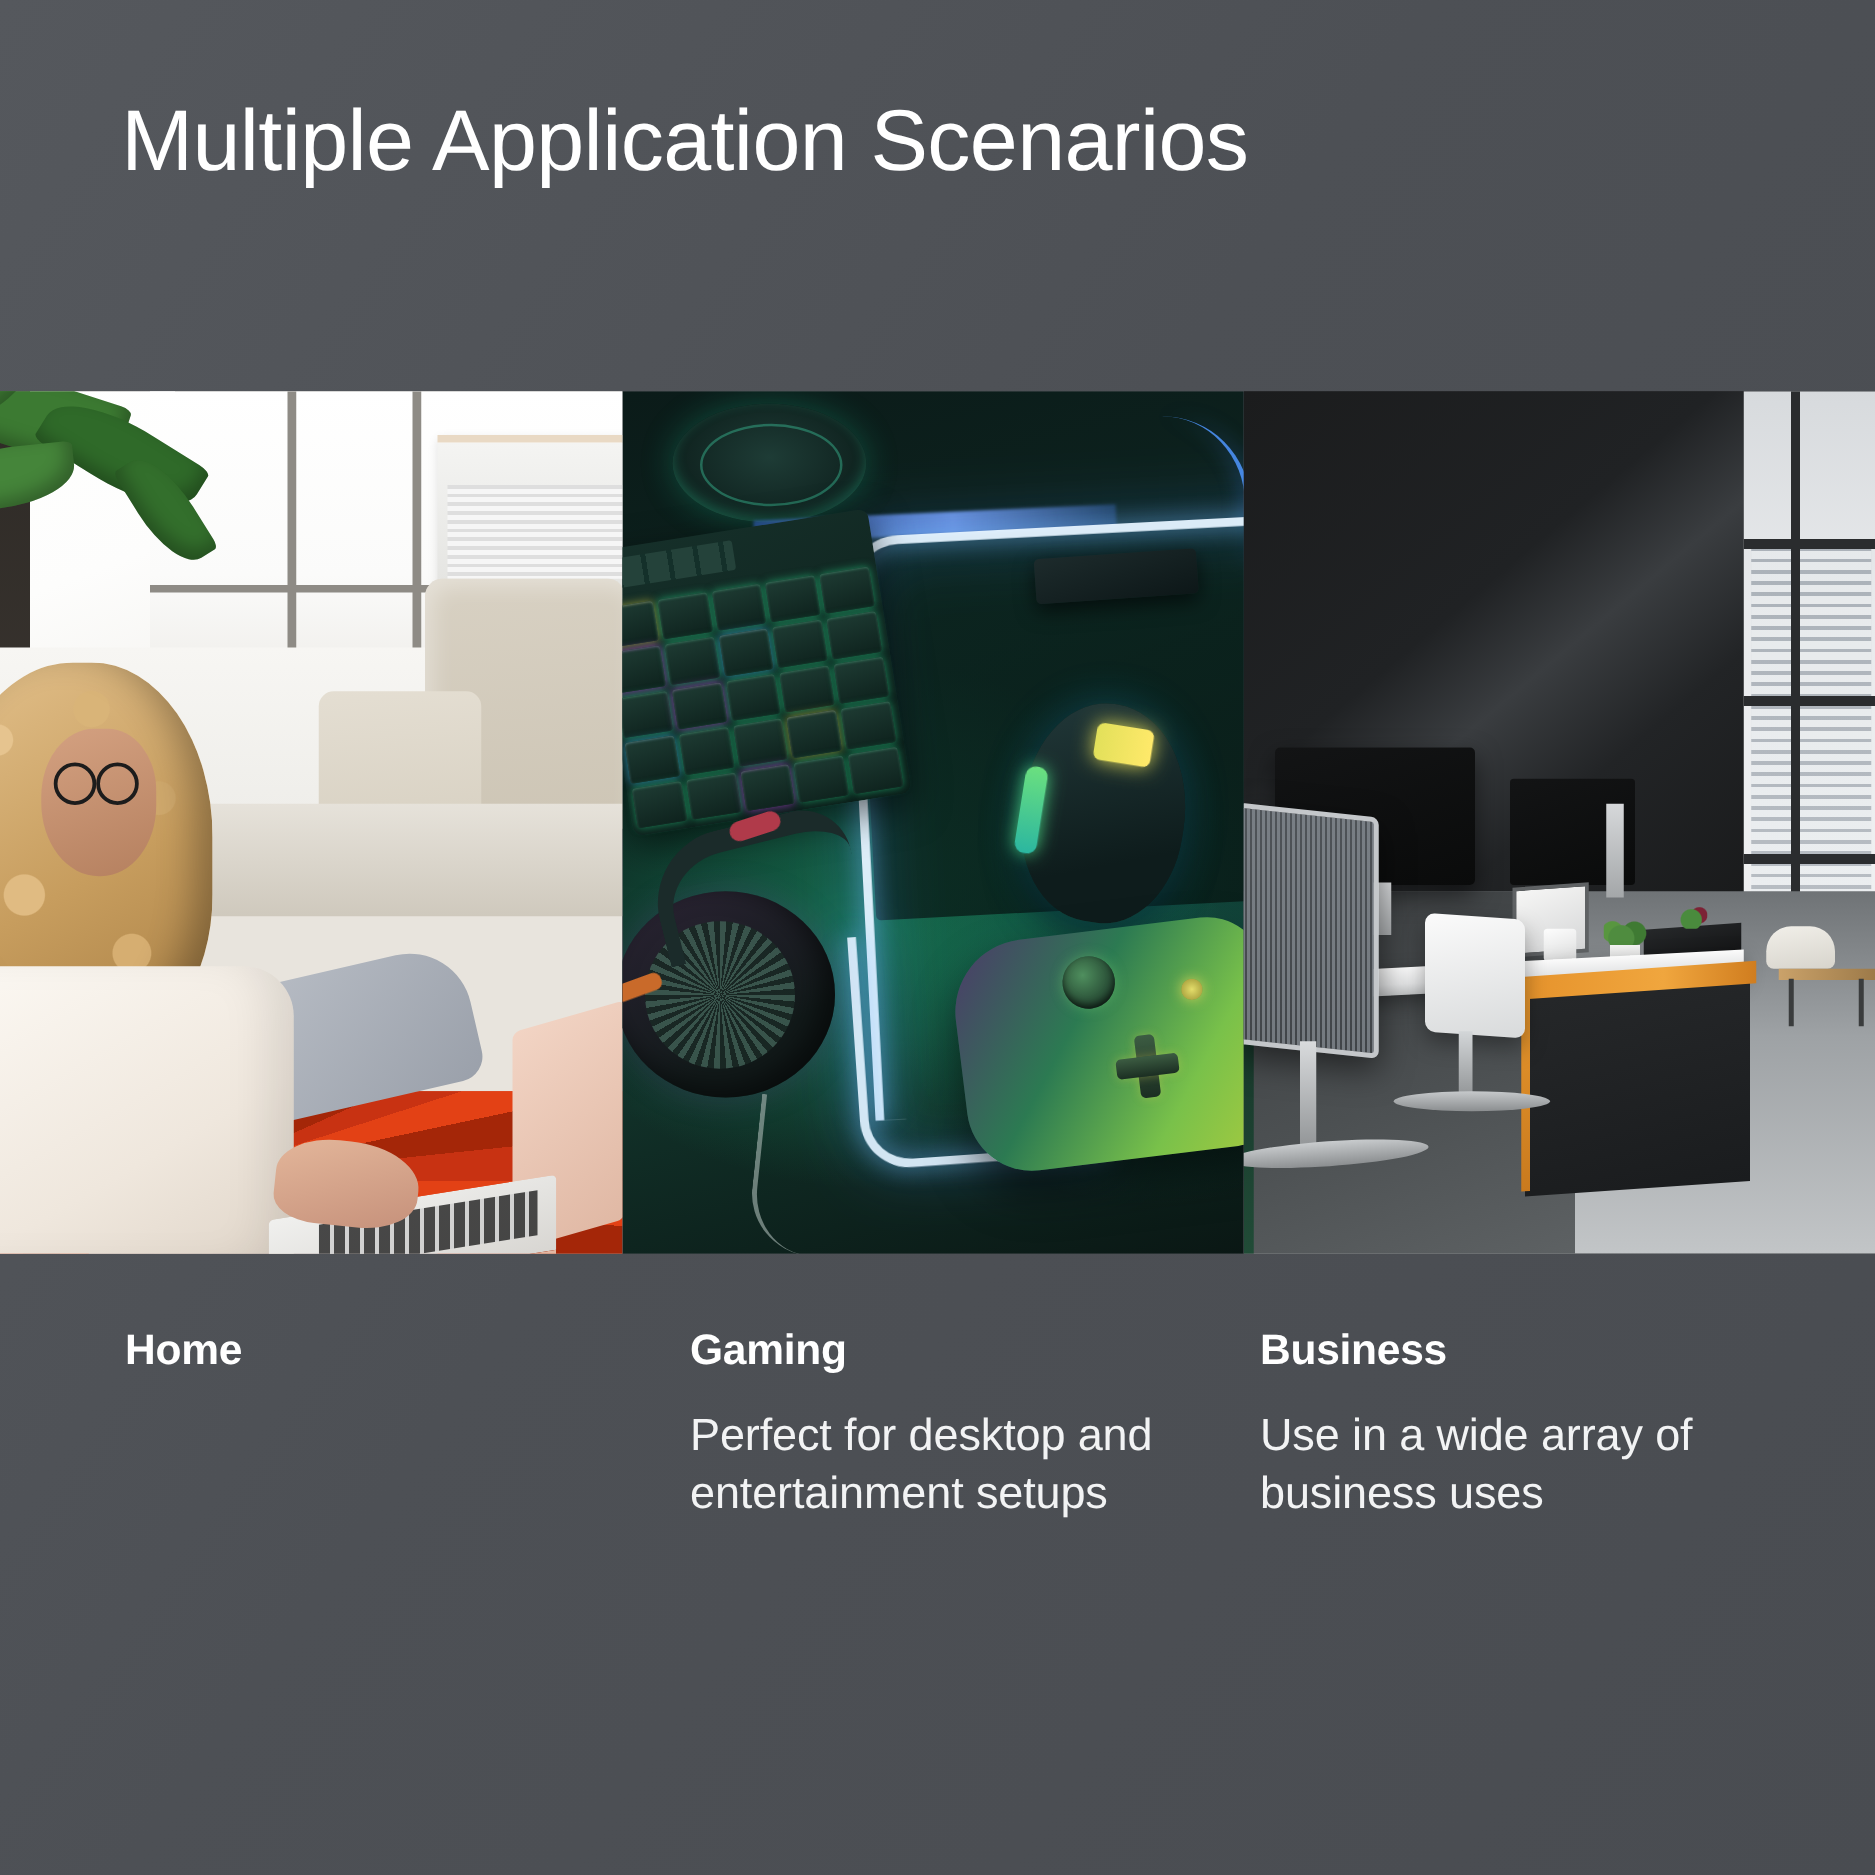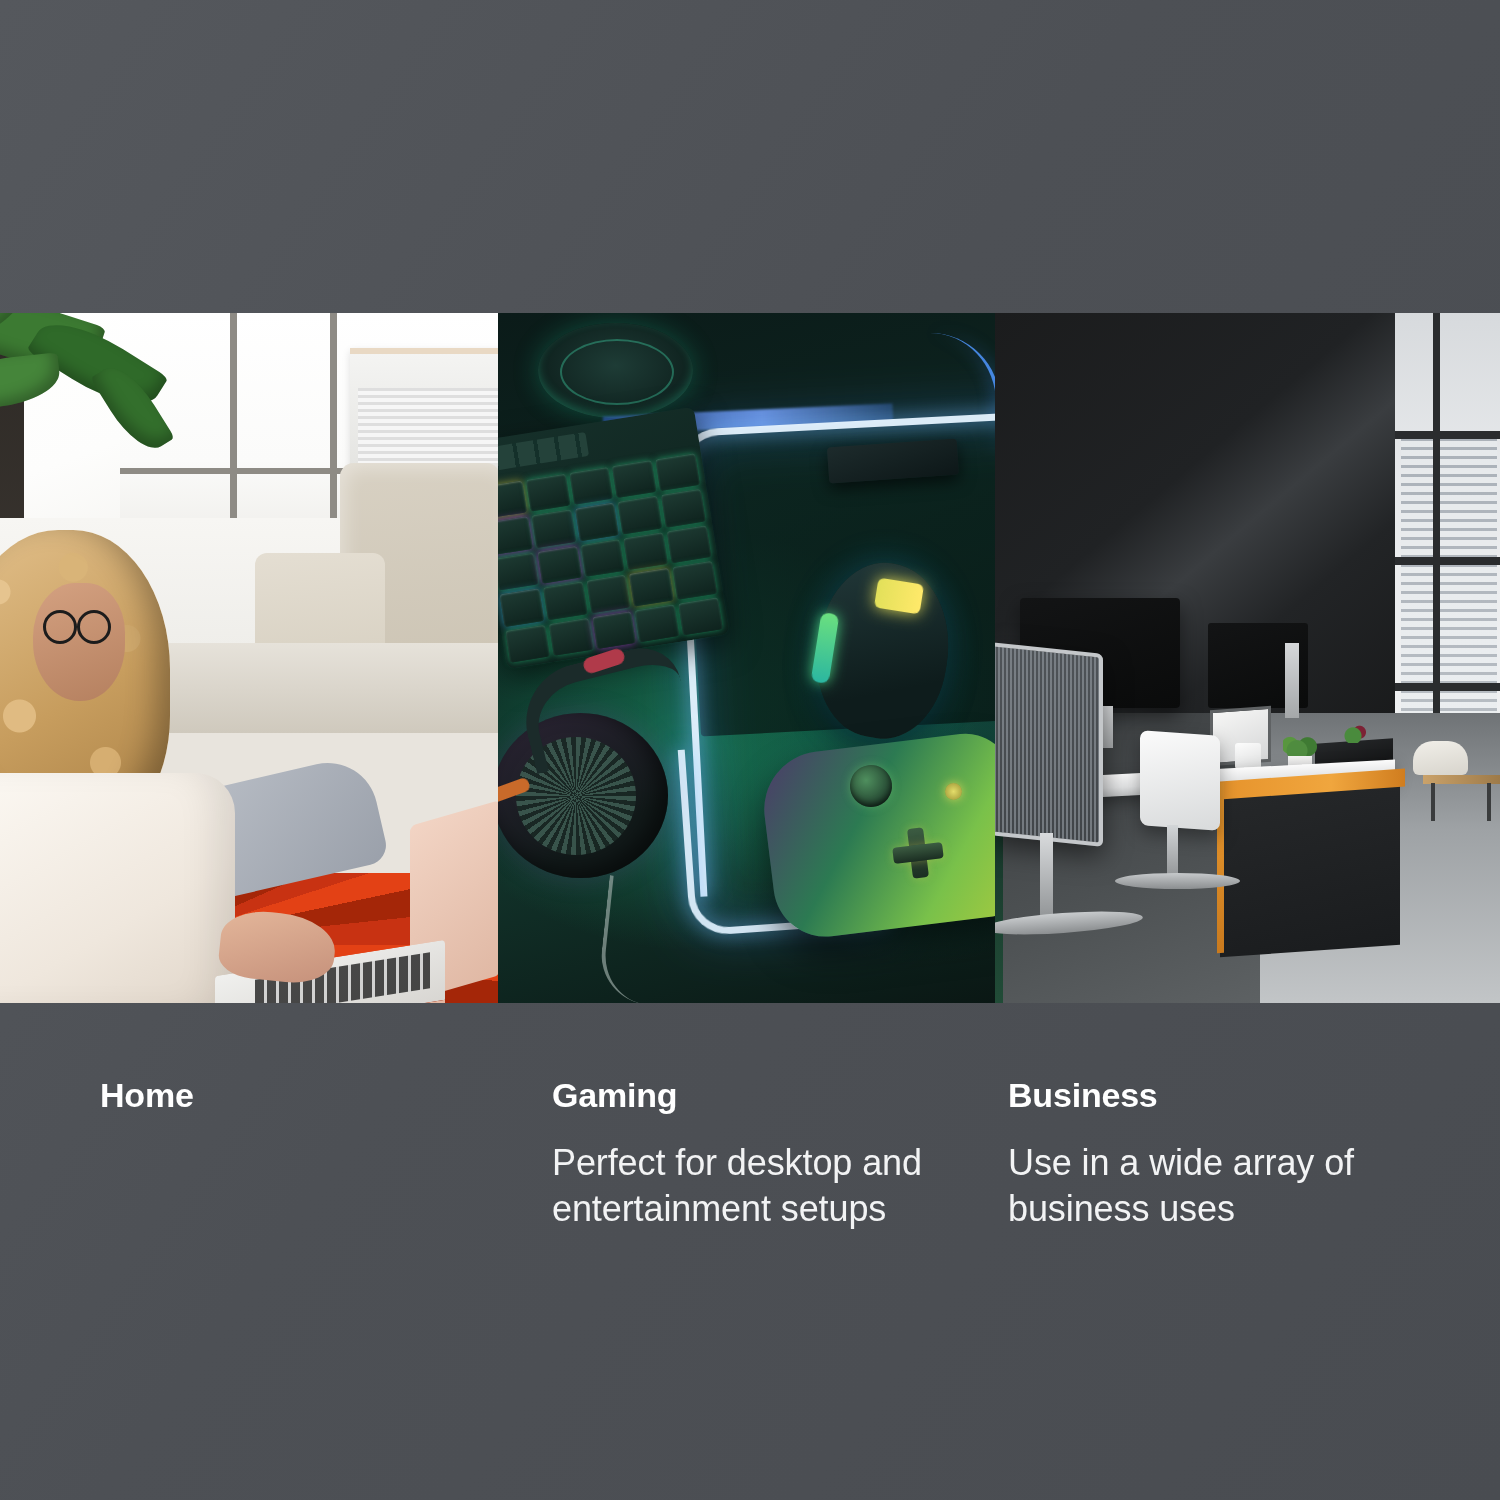--- a/index.html
+++ b/index.html
@@ -488,38 +488,41 @@
   }
   .b-edge-green{
     position:absolute;left:0;top:420px;width:8px;height:270px;
     background:linear-gradient(180deg,#0f2b22,#1b4a33);opacity:.9;
   }
 
   
   .captions{
     position:absolute;left:0;top:1003px;width:1500px;height:497px;
   }
-  .col{position:absolute;top:60px;margin-top:15px;}
+  .col{position:absolute;top:60px;}
   .col-1{left:100px;width:400px;}
   .col-2{left:552px;width:380px;}
   .col-3{left:1008px;width:400px;}
   .col-heading{
     font-size:34px;font-weight:700;color:#ffffff;
     margin:0 0 28px 0;line-height:1.0;letter-spacing:-0.2px;
   }
   .col-body{
     font-size:36px;font-weight:300;color:#f2f3f4;
     line-height:46px;margin:0;letter-spacing:-0.1px;
   }
 </style>
 </head>
 <body>
 
 <div class="page">
 
+  <div class="title-bar">
+    <div class="page-title">Multiple Application Scenarios</div>
+  </div>
 
   <div class="image-band">
 
     <div class="panel home">
       <div class="home-bg"></div>
       <div class="h-sky"></div>
       <div class="h-window"></div>
       <div class="h-window-frame-v" style="left:230px;"></div>
       <div class="h-window-frame-v" style="left:330px;"></div>
       <div class="h-window-frame-h" style="top:155px;"></div>

